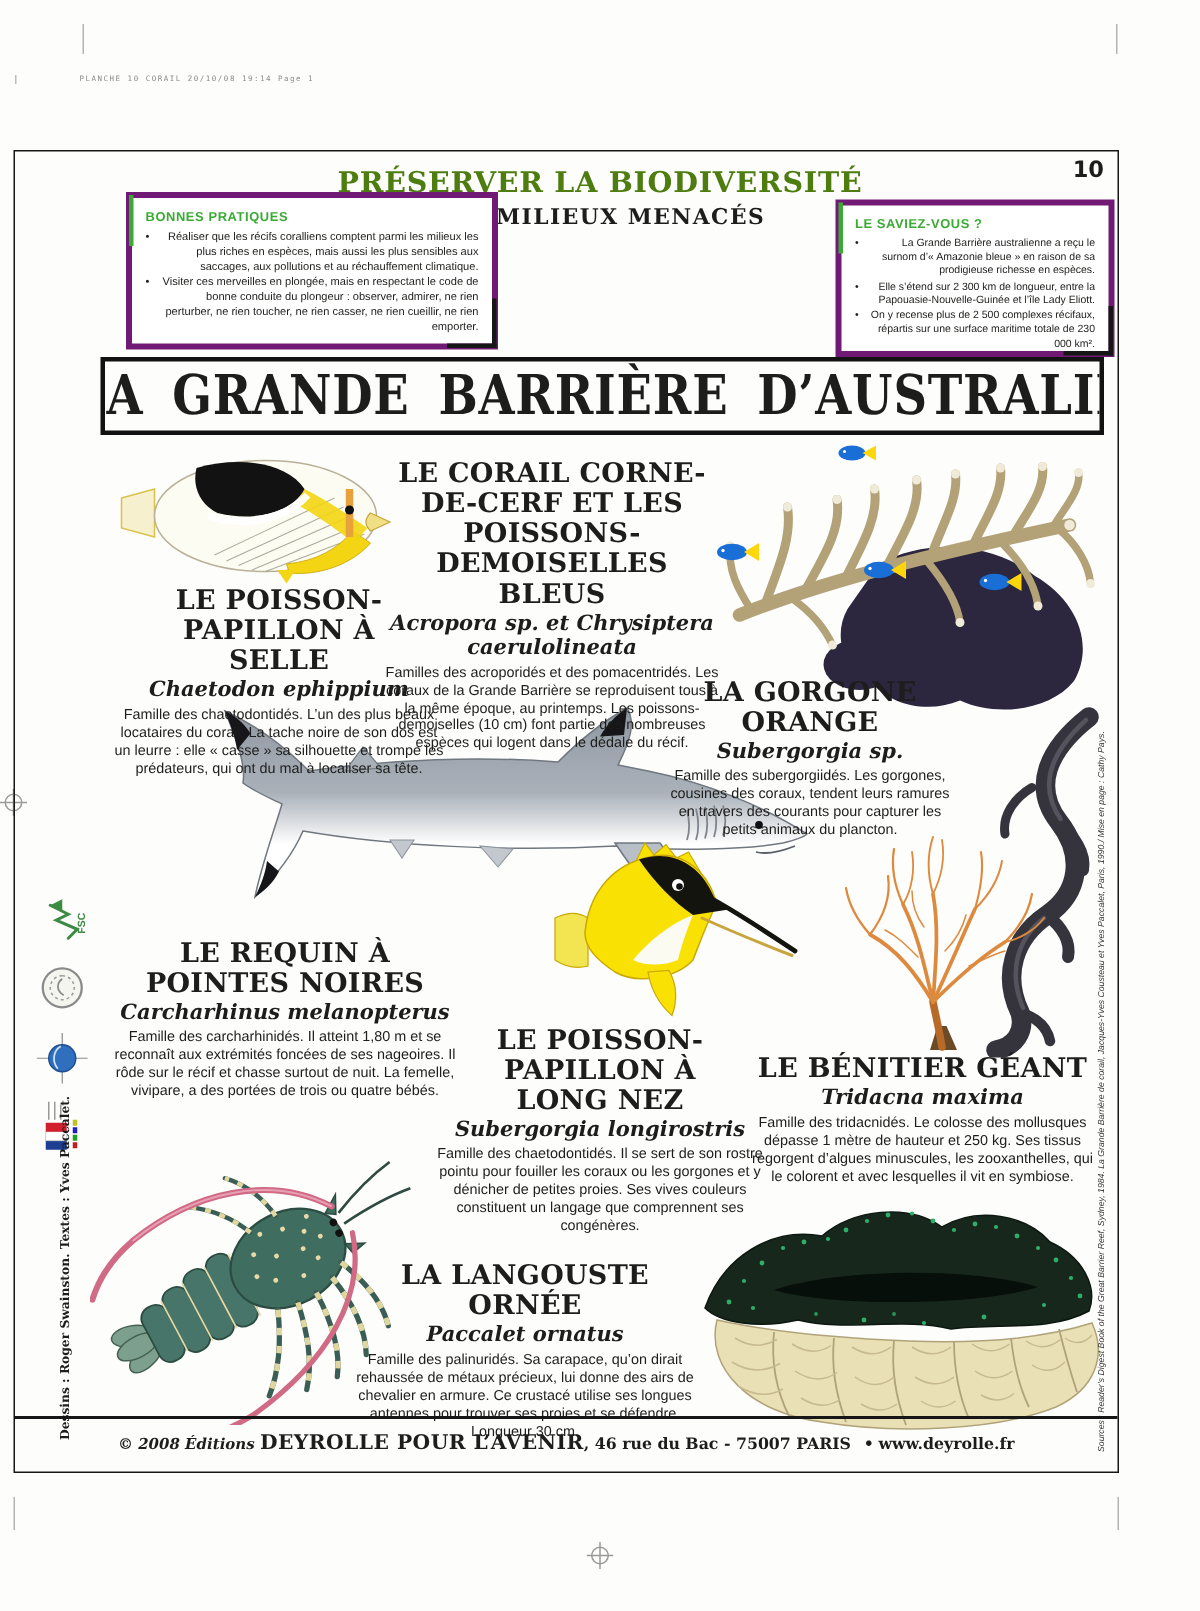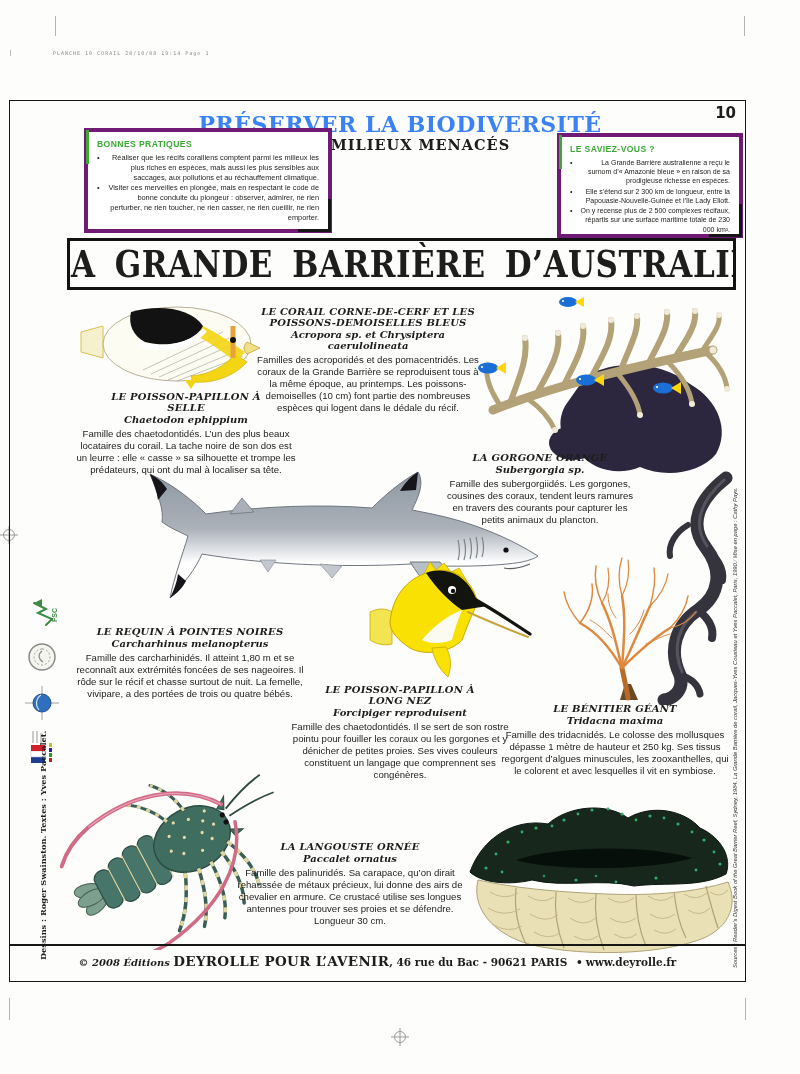--- a/index.html
+++ b/index.html
@@ -11,45 +11,45 @@
   
   .slug { left:10px; top:50px; font-family:"DejaVu Sans Mono", monospace; font-size:5px;
           color:#8a8a8a; letter-spacing:1px; border-left:1px solid #bbb; padding-left:42px; }
   .tick { background:#b4b4b4; }
 
   
   .frame { left:9px; top:100px; width:737px; height:882px; border:1.5px solid #161616; }
   .pagenum { left:700px; top:104px; width:36px; text-align:right;
              font-family:"DejaVu Sans", sans-serif; font-weight:bold; font-size:15px; }
 
-  .kicker { left:150px; top:111px; width:500px; text-align:center; color:#3b82f6;
-            font-family:"DejaVu Serif", serif; font-weight:bold; font-size:22px; letter-spacing:.5px; }
+  .kicker { left:150px; top:111px; width:500px; text-align:center; color:#4d7c0f;
+            font-family:"DejaVu Serif", serif; font-weight:bold; font-size:19px; letter-spacing:.5px; }
   .subtitle { left:150px; top:136px; width:500px; text-align:center;
               font-family:"DejaVu Serif", serif; font-weight:bold; font-size:14.5px; letter-spacing:1px; }
 
   .infobox { border:4px solid #701a75; padding:7px 9px 5px 9px; background:#fff; }
   .infobox::before { content:""; position:absolute; left:-2.5px; top:-2.5px; width:3px; height:34px; background:#3aaa35; }
   .infobox::after  { content:""; position:absolute; right:-2.5px; bottom:-2.5px; width:30px; height:30px;
                      border-right:3px solid #161616; border-bottom:3px solid #161616; }
   .infobox h4 { color:#3aaa35; font-size:8.6px; font-weight:bold; letter-spacing:.4px; margin-bottom:4px; }
   .infobox .li { position:relative; padding-left:8px; font-size:7.4px; line-height:1.32; margin-bottom:1px;text-align:right; }
   .infobox .li::before { content:"\2022"; position:absolute; left:0; }
   .infobox.small .li { font-size:7px; }
 
   .titlebox { left:67px; top:238px; width:669px; height:52px; border:3px solid #121212;
               display:flex; align-items:center; justify-content:center; overflow:hidden; }
   .titlebox .t { font-family:"DejaVu Serif", serif; font-weight:bold; font-size:31px;
                  letter-spacing:.5px; word-spacing:8px; white-space:nowrap;
                  transform:scale(1,1.18); transform-origin:center; }
 
   .species { text-align:center; }
-  .species h3 { font-family:"DejaVu Serif", serif; font-weight:bold; font-size:10px;
-                line-height:1.12; letter-spacing:.2px; margin:0 auto 1px auto;font-style:italic; }
+  .species h3 { font-family:"DejaVu Serif", serif; font-weight:bold; font-size:18px;
+                line-height:1.12; letter-spacing:.2px; margin:0 auto 1px auto; }
   .species .latin { font-family:"DejaVu Serif", serif; font-style:italic; font-weight:bold;
-                    font-size:10px; margin-bottom:3px; }
+                    font-size:14px; margin-bottom:3px; }
   .species .desc { font-size:9.6px; line-height:1.24; }
   .narrowhead h3 { max-width:185px; }
 
   .vert { writing-mode:vertical-rl; transform:rotate(180deg); white-space:nowrap; }
   .credit-left { left:38px; top:692px; height:268px; font-family:"DejaVu Serif", serif;
                  font-weight:bold; font-size:8.2px; }
   .credit-right { left:732px; top:420px; height:548px; font-size:5.8px; font-style:italic; color:#333; }
 
   .footrule { left:10px; top:944px; width:735px; height:1.5px; background:#161616; }
   .footer { left:9px; top:951px; width:737px; text-align:center; font-family:"DejaVu Serif", serif;
@@ -414,21 +414,21 @@
   </div>
 
   <div class="abs species" style="left:74px;top:626px;width:232px">
     <h3>LE REQUIN À POINTES NOIRES</h3>
     <div class="latin">Carcharhinus melanopterus</div>
     <div class="desc">Famille des carcharhinidés. Il atteint 1,80 m et se reconnaît aux extrémités foncées de ses nageoires. Il rôde sur le récif et chasse surtout de nuit. La femelle, vivipare, a des portées de trois ou quatre bébés.</div>
   </div>
 
   <div class="abs species narrowhead" style="left:291px;top:684px;width:218px">
     <h3>LE POISSON-PAPILLON À LONG NEZ</h3>
-    <div class="latin">Forcipiger reproduisent</div>
+    <div class="latin">Subergorgia longirostris</div>
     <div class="desc">Famille des chaetodontidés. Il se sert de son rostre pointu pour fouiller les coraux ou les gorgones et y dénicher de petites proies. Ses vives couleurs constituent un langage que comprennent ses congénères.</div>
   </div>
 
   <div class="abs species" style="left:501px;top:703px;width:228px">
     <h3>LE BÉNITIER GÉANT</h3>
     <div class="latin">Tridacna maxima</div>
     <div class="desc">Famille des tridacnidés. Le colosse des mollusques dépasse 1 mètre de hauteur et 250 kg. Ses tissus regorgent d’algues minuscules, les zooxanthelles, qui le colorent et avec lesquelles il vit en symbiose.</div>
   </div>
 
   <div class="abs species" style="left:233px;top:841px;width:234px">
@@ -474,17 +474,17 @@
           <rect x="17" y="20" width="4" height="3" fill="#c0c020"></rect>
       </svg>
     </div>
   </div>
 
   <div class="abs vert credit-left">Dessins : Roger Swainston. Textes : Yves Paccalet.</div>
   <div class="abs vert credit-right">Sources : Reader’s Digest Book of the Great Barrier Reef, Sydney, 1984. La Grande Barrière de corail, Jacques-Yves Cousteau et Yves Paccalet, Paris, 1990./ Mise en page : Cathy Pays.</div>
 
   <div class="abs footrule"></div>
   <div class="abs footer">
-    <span class="f-small">© 2008 Éditions </span><span class="f-big">DEYROLLE POUR L’AVENIR</span><span class="f-mid">, 46 rue du Bac - 90621 PARIS</span>
+    <span class="f-small">© 2008 Éditions </span><span class="f-big">DEYROLLE POUR L’AVENIR</span><span class="f-mid">, 46 rue du Bac - 75007 PARIS</span>
     <span class="f-dot">•</span><span class="f-mid">www.deyrolle.fr</span>
   </div>
 
 </div>
 
 </body></html>

